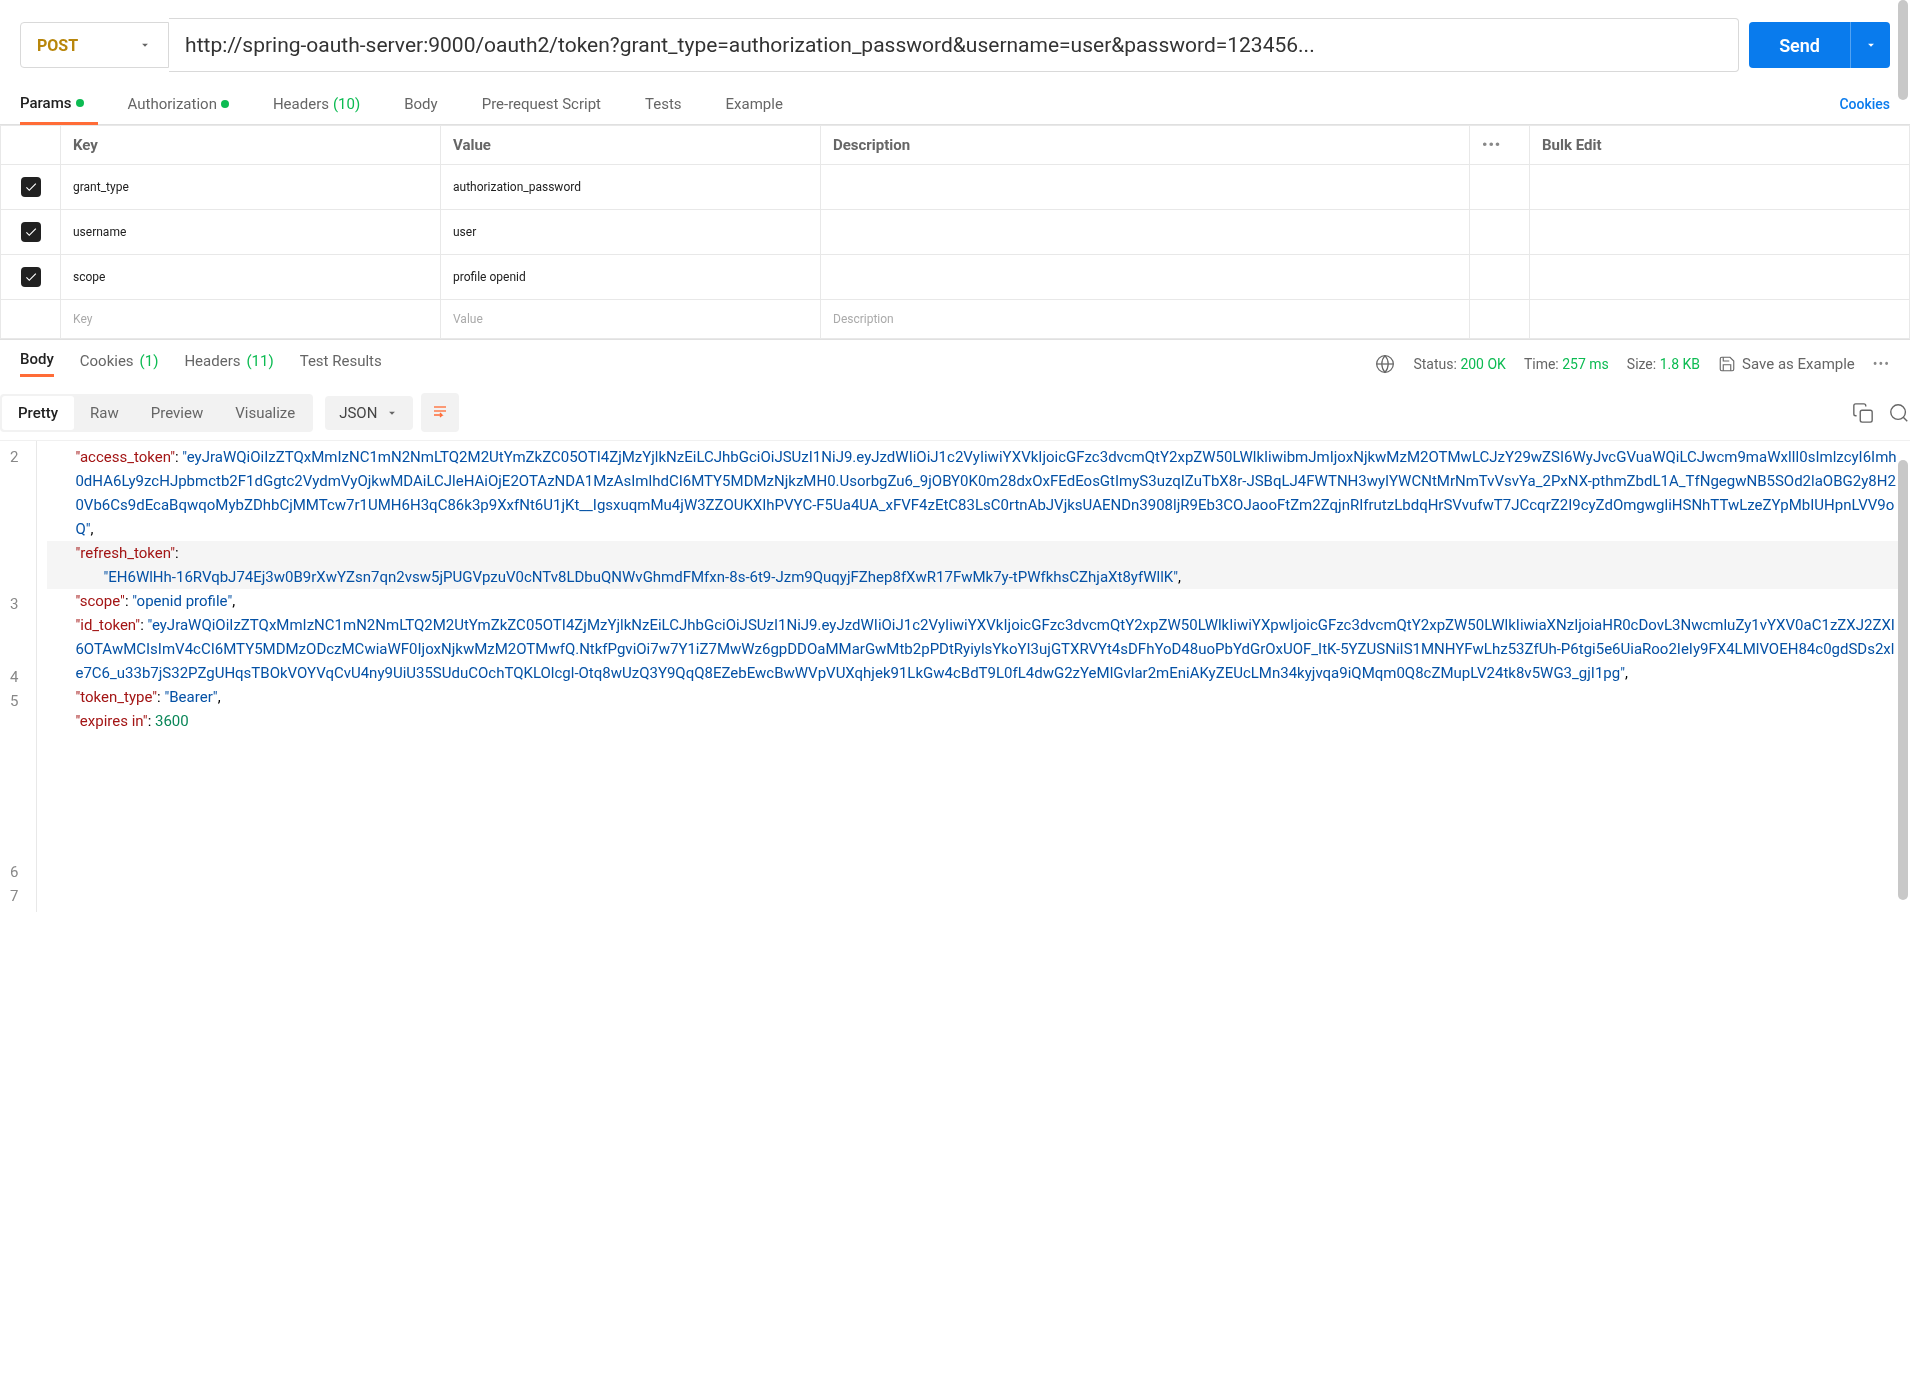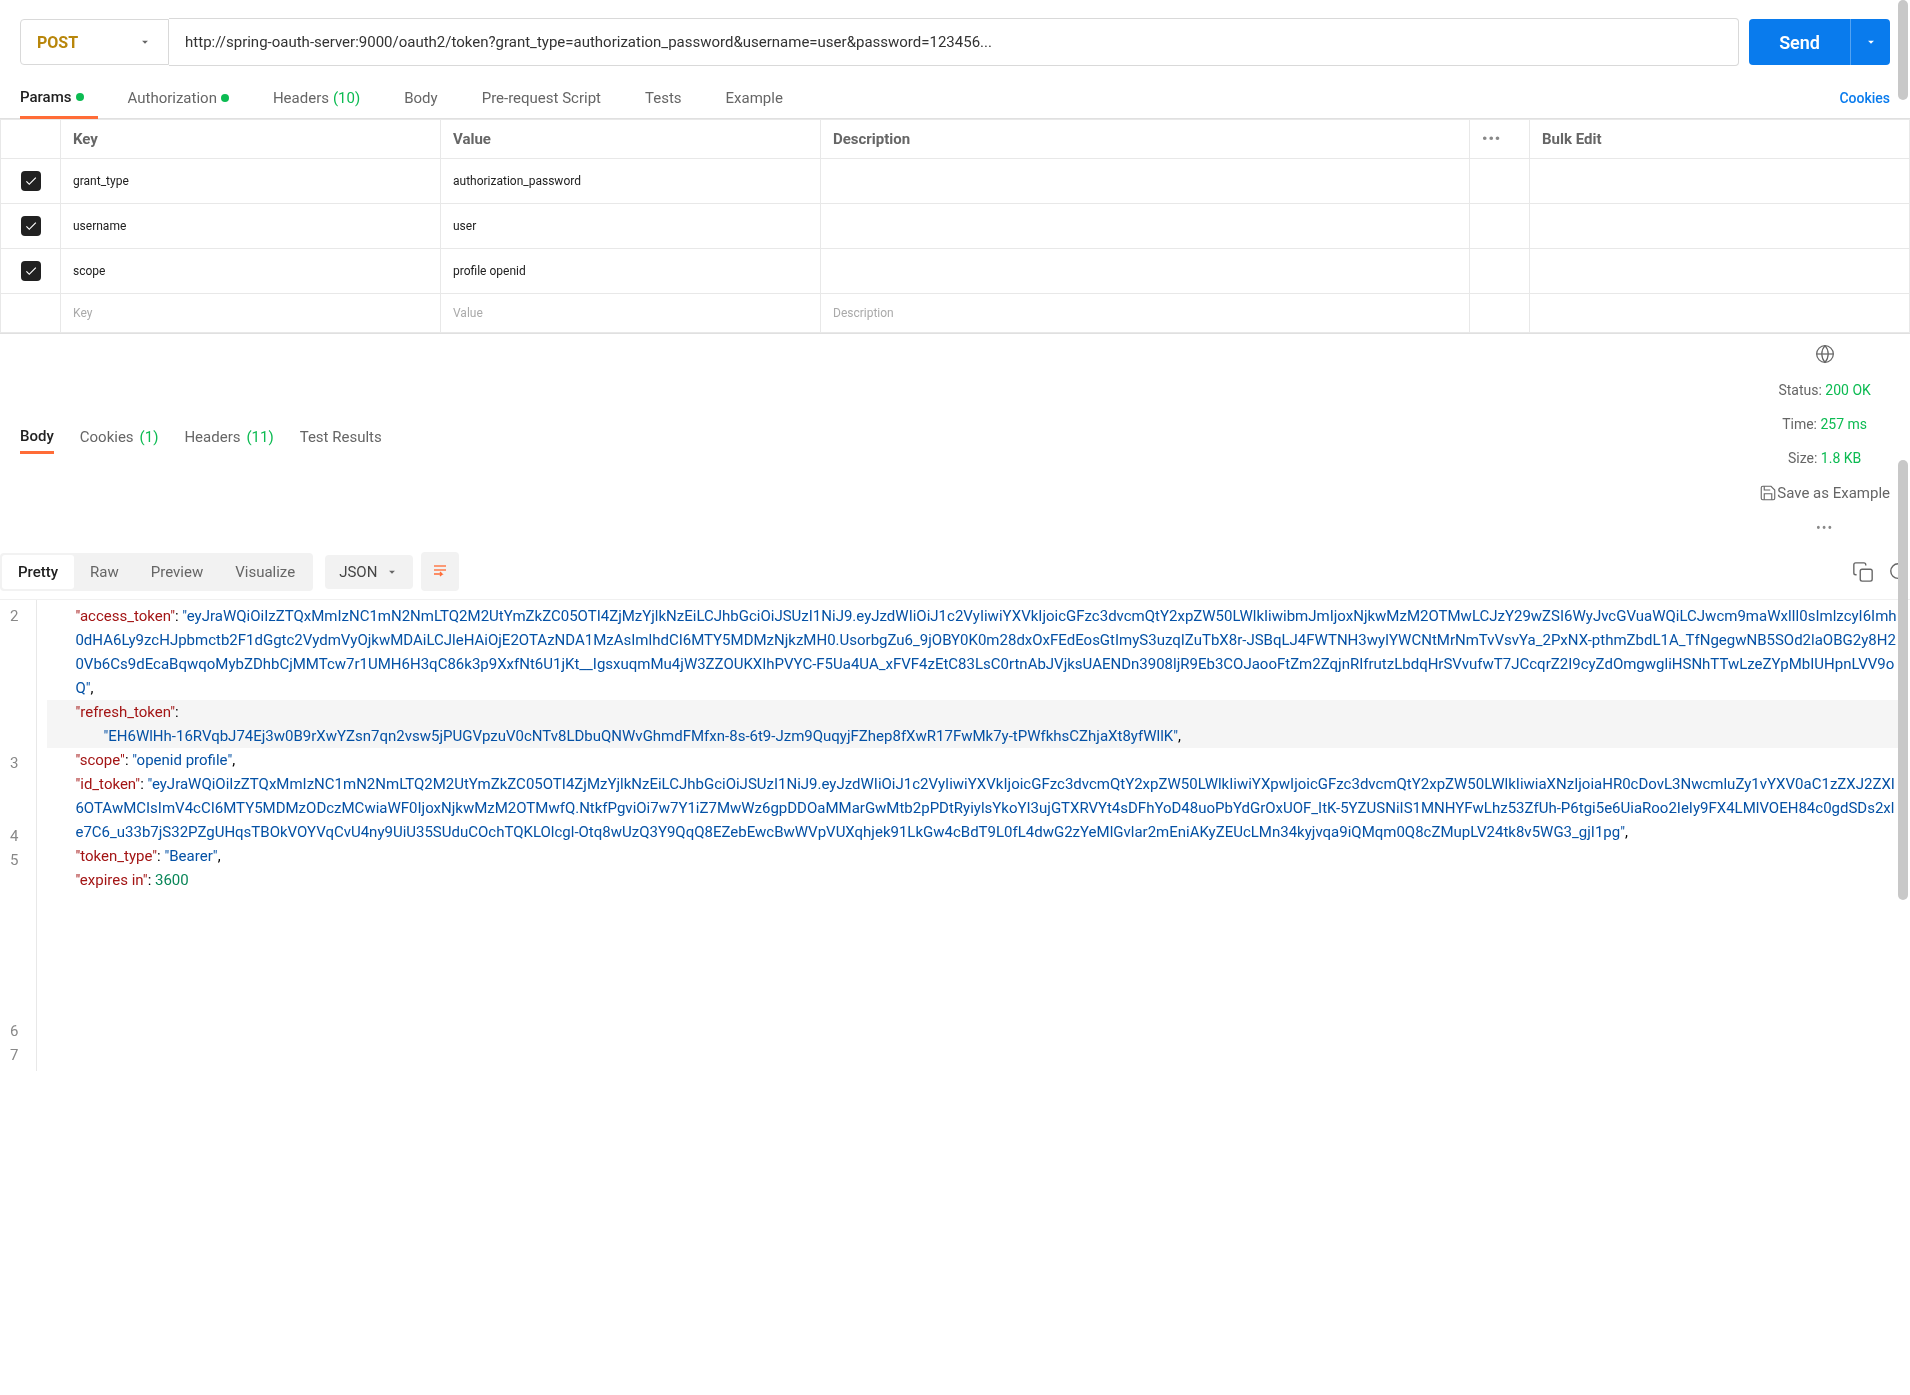--- a/index.html
+++ b/index.html
@@ -2,21 +2,21 @@
 <html><head>
 <meta charset="utf-8">
 <style>
 * { box-sizing: border-box; margin: 0; padding: 0; font-family: -apple-system, BlinkMacSystemFont, "Segoe UI", Roboto, sans-serif; }
 body { background: #fff; color: #212121; font-size: 14px; }
 
 .request-bar { display: flex; gap: 10px; padding: 18px 20px 12px; align-items: center; }
 .method-select { display: flex; align-items: center; border: 1px solid #d9d9d9; border-radius: 4px 0 0 4px; padding: 10px 16px; height: 46px; background: #fff; cursor: pointer; }
 .method-label { color: #b8860b; font-weight: 700; font-size: 16px; margin-right: 60px; }
 .chevron { width: 14px; height: 14px; fill: #666; }
-.url-input { flex: 1; border: 1px solid #d9d9d9; border-left: none; border-radius: 0 4px 4px 0; height: 48px; padding: 0 16px; font-size: 15px; color: #333; margin-left: -10px; text-overflow: ellipsis; }
+.url-input { flex: 1; border: 1px solid #d9d9d9; border-left: none; border-radius: 0 4px 4px 0; height: 54px; padding: 0 16px; font-size: 21px; color: #333; margin-left: -10px; text-overflow: ellipsis; }
 .send-btn-wrap { display: flex; border-radius: 18px; }
 .send-btn { background: #097bed; color: #fff; border: none; height: 46px; padding: 0 30px; font-size: 18px; font-weight: 600; border-radius: 4px 0 0 4px; cursor: pointer; }
 .send-dropdown { background: #097bed; border: none; border-left: 1px solid rgba(255,255,255,0.3); height: 46px; width: 40px; border-radius: 0 4px 4px 0; cursor: pointer; display: flex; align-items: center; justify-content: center; }
 .send-dropdown svg { fill: #fff; }
 
 .req-tabs { display: flex; align-items: center; padding: 0 20px; border-bottom: 1px solid #e0e0e0; }
 .req-tab { padding: 10px 14px 10px 0; margin-right: 30px; color: #666; cursor: pointer; font-size: 15px; display: flex; align-items: center; gap: 4px; }
 .req-tab.active { color: #212121; font-weight: 500; border-bottom: 3px solid #ff6c37; margin-bottom: -1px; }
 .dot { width: 8px; height: 8px; border-radius: 50%; background: #0cbb52; display: inline-block; }
 .count-green { color: #0cbb52; }
@@ -32,23 +32,23 @@
 .bulk-edit { color: #666; cursor: pointer; font-size: 15px; }
 .checkbox { width: 20px; height: 20px; background: #212121; border-radius: 4px; display: inline-flex; align-items: center; justify-content: center; cursor: pointer; }
 .checkbox svg { fill: #fff; width: 14px; height: 14px; }
 .td-check { text-align: center; }
 .placeholder-row td { color: #aaa; }
 .dots-icon { color: #888; letter-spacing: 1px; }
 
 .resp-tabs { display: flex; align-items: center; padding: 10px 20px 8px; border-top: 1px solid #e0e0e0; gap: 26px; }
 .resp-tab { color: #666; cursor: pointer; font-size: 15px; display: flex; align-items: center; gap: 6px; padding-bottom: 6px; }
 .resp-tab.active { color: #212121; font-weight: 500; border-bottom: 3px solid #ff6c37; }
-.resp-meta { margin-left: auto; display: flex; align-items: center; gap: 18px; color: #666; font-size: 14px; flex-direction: column; }
+.resp-meta { margin-left: auto; display: flex; align-items: center; gap: 18px; color: #666; font-size: 14px; }
 .meta-green { color: #0cbb52; }
-.icon-btn { background: none; border: none; cursor: pointer; color: #666; display: flex; align-items: center; font-size: 15px; }
+.icon-btn { background: none; border: none; cursor: pointer; color: #666; display: flex; align-items: center; gap: 6px; font-size: 15px; }
 .icon-btn svg { width: 18px; height: 18px; stroke: #666; fill: none; stroke-width: 1.5; }
 
 .view-bar { display: flex; align-items: center; padding: 8px 0; gap: 6px; border-bottom: 1px solid #f0f0f0; }
 .view-seg { display: flex; background: #f2f2f2; border-radius: 4px; padding: 2px; }
 .view-opt { padding: 8px 16px; color: #666; cursor: pointer; font-size: 15px; border-radius: 3px; }
 .view-opt.active { background: #fff; color: #212121; font-weight: 500; }
 .fmt-select { background: #f2f2f2; border: none; padding: 8px 14px; border-radius: 4px; font-size: 15px; color: #444; cursor: pointer; display: flex; align-items: center; gap: 8px; margin-left: 6px; }
 .wrap-btn { background: #f2f2f2; border: none; padding: 10px; border-radius: 4px; cursor: pointer; margin-left: 2px; }
 .wrap-btn svg { width: 18px; height: 16px; stroke: #ff6c37; fill: none; stroke-width: 2; }
 .view-right { margin-left: auto; display: flex; gap: 14px; }

